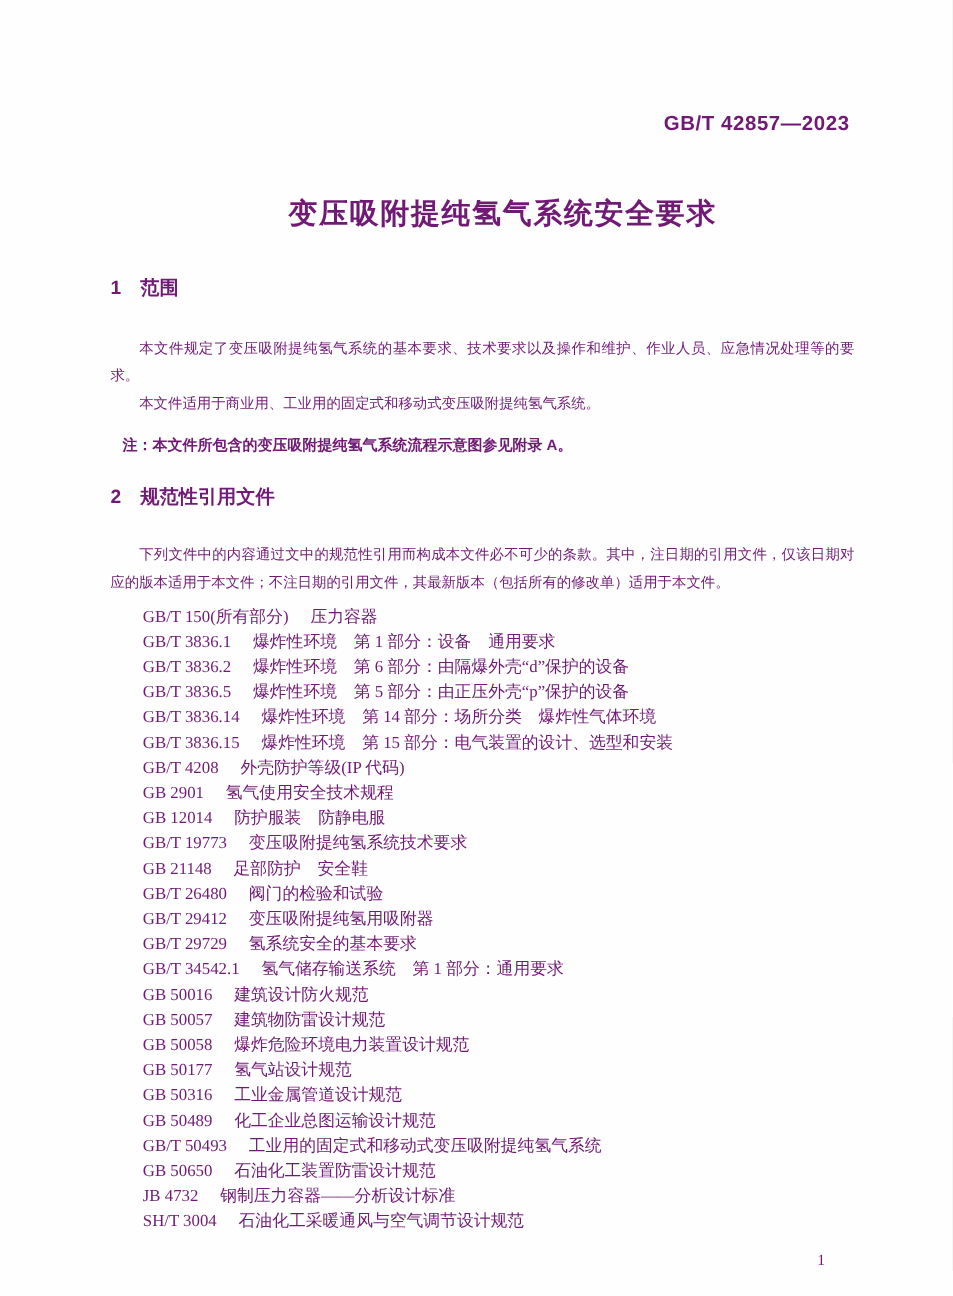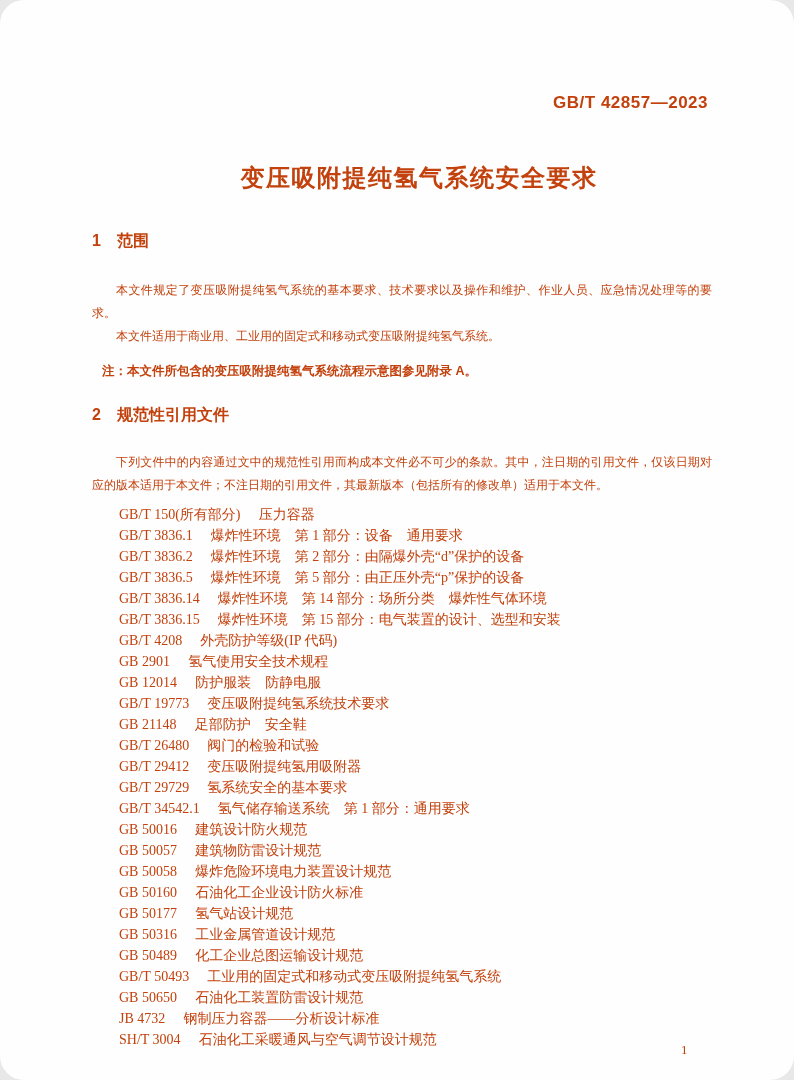--- a/index.html
+++ b/index.html
@@ -3,24 +3,23 @@
 <meta charset="utf-8">
 <style>
   * { margin: 0; padding: 0; box-sizing: border-box; }
   html, body { background: #e8e8e8; }
   .page {
     position: relative;
     width: 794px;
     height: 1080px;
     margin: 0 auto;
     background: #fefefe;
-    color: #c2410c;
+    color: #701a75;
     font-family: "Liberation Serif", "DejaVu Serif", serif;
     overflow: hidden;
-    border-radius: 24px;
   }
   .header-code {
     position: absolute;
     top: 93px;
     right: 86px;
     font-family: "Liberation Sans", "DejaVu Sans", sans-serif;
     font-weight: bold;
     font-size: 17px;
     letter-spacing: 0.5px;
   }
@@ -110,21 +109,21 @@
     <div class="ref-list">
   <div class="ref-line">
     <span class="ref-code">GB/T 150(所有部分)</span><span class="ref-title">压力容器</span>
   </div>
 
   <div class="ref-line">
     <span class="ref-code">GB/T 3836.1</span><span class="ref-title">爆炸性环境　第 1 部分：设备　通用要求</span>
   </div>
 
   <div class="ref-line">
-    <span class="ref-code">GB/T 3836.2</span><span class="ref-title">爆炸性环境　第 2 部分：由隔爆外壳“d”保护的设备</span>
+    <span class="ref-code">GB/T 3836.2</span><span class="ref-title">爆炸性环境　第 6 部分：由隔爆外壳“d”保护的设备</span>
   </div>
 
   <div class="ref-line">
     <span class="ref-code">GB/T 3836.5</span><span class="ref-title">爆炸性环境　第 5 部分：由正压外壳“p”保护的设备</span>
   </div>
 
   <div class="ref-line">
     <span class="ref-code">GB/T 3836.14</span><span class="ref-title">爆炸性环境　第 14 部分：场所分类　爆炸性气体环境</span>
   </div>
 
@@ -173,23 +172,20 @@
   </div>
 
   <div class="ref-line">
     <span class="ref-code">GB 50057</span><span class="ref-title">建筑物防雷设计规范</span>
   </div>
 
   <div class="ref-line">
     <span class="ref-code">GB 50058</span><span class="ref-title">爆炸危险环境电力装置设计规范</span>
   </div>
 
-  <div class="ref-line">
-    <span class="ref-code">GB 50160</span><span class="ref-title">石油化工企业设计防火标准</span>
-  </div>
 
   <div class="ref-line">
     <span class="ref-code">GB 50177</span><span class="ref-title">氢气站设计规范</span>
   </div>
 
   <div class="ref-line">
     <span class="ref-code">GB 50316</span><span class="ref-title">工业金属管道设计规范</span>
   </div>
 
   <div class="ref-line">

